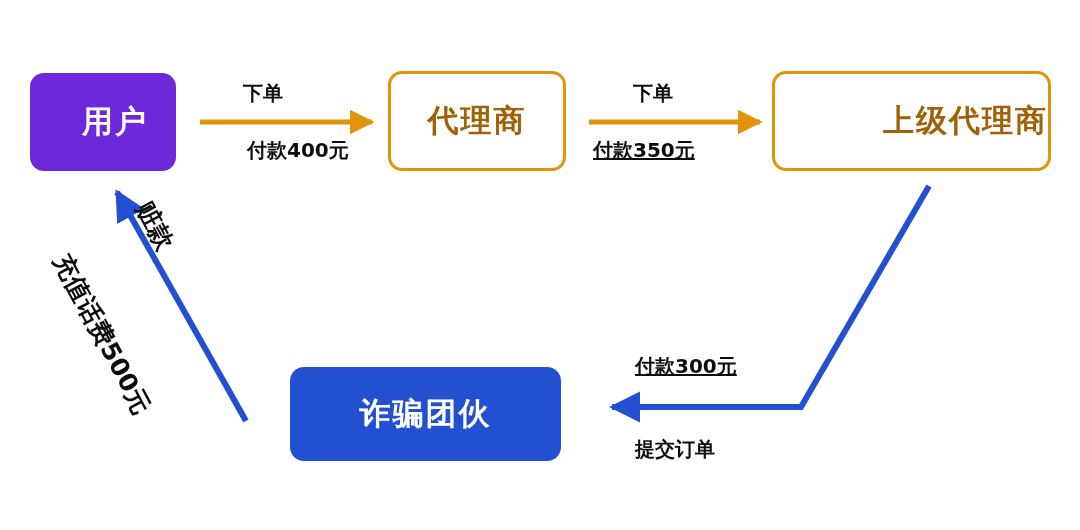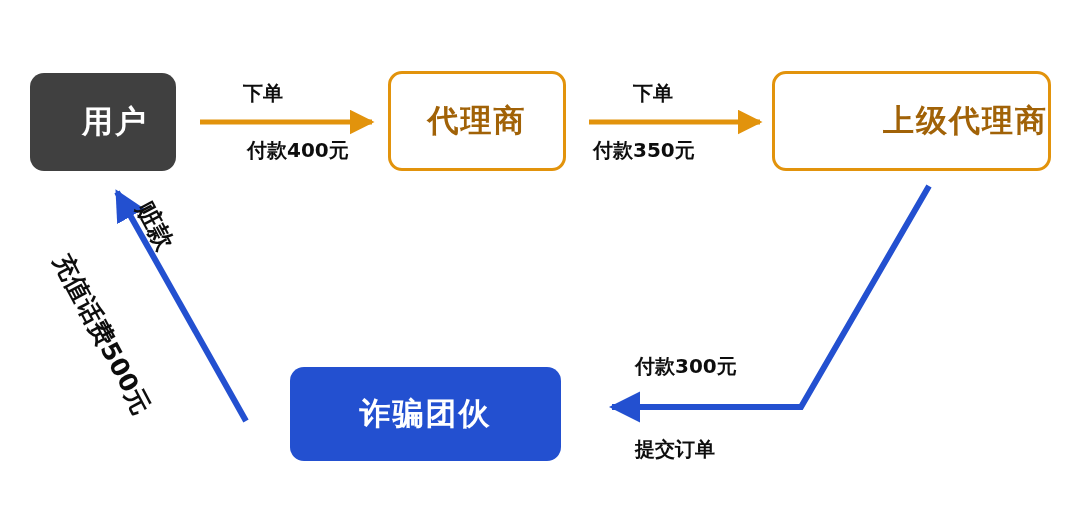--- a/index.html
+++ b/index.html
@@ -22,21 +22,21 @@
     box-sizing: border-box;
     display: flex;
     align-items: center;
     justify-content: center;
     border-radius: 14px;
     font-weight: bold;
     letter-spacing: 2px;
     white-space: nowrap;
   }
   .node-filled-orange {
-    background: #404040;
+    background: #6d28d9;
     color: #ffffff;
     border: none;
     padding-left: 24px;
   }
   .node-outline-orange {
     background: #ffffff;
     color: #a16207;
     border: 3px solid #E2930C;
   }
   .node-filled-blue {
@@ -74,22 +74,22 @@
   .edge-label {
     position: absolute;
     color: #0d0d0d;
     font-size: 20px;
     font-weight: bold;
     white-space: nowrap;
   }
   .lbl-order-1   { left: 243px; top: 80px; }
   .lbl-pay-400   { left: 203px; top: 137px; margin-left: 44px; }
   .lbl-order-2   { left: 633px; top: 80px; }
-  .lbl-pay-350   { left: 593px; top: 137px; }
-  .lbl-pay-300   { left: 635px; top: 353px; }
+  .lbl-pay-350   { left: 593px; top: 137px; text-decoration: underline; }
+  .lbl-pay-300   { left: 635px; top: 353px; text-decoration: underline; }
   .lbl-submit    { left: 635px; top: 436px; }
 
   .rot-label {
     position: absolute;
     color: #0d0d0d;
     font-weight: bold;
     white-space: nowrap;
     transform-origin: left top;
   }
   .lbl-stolen {

